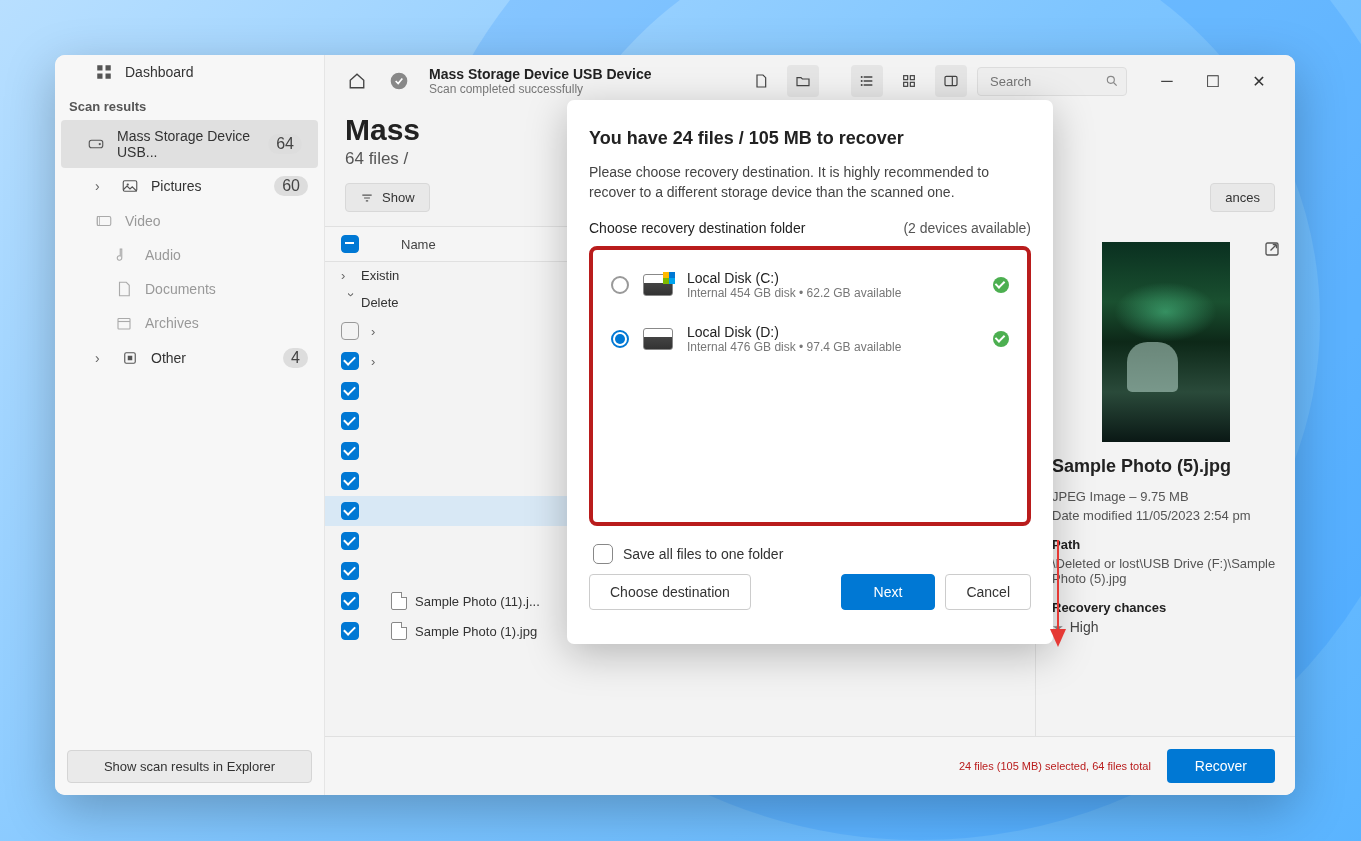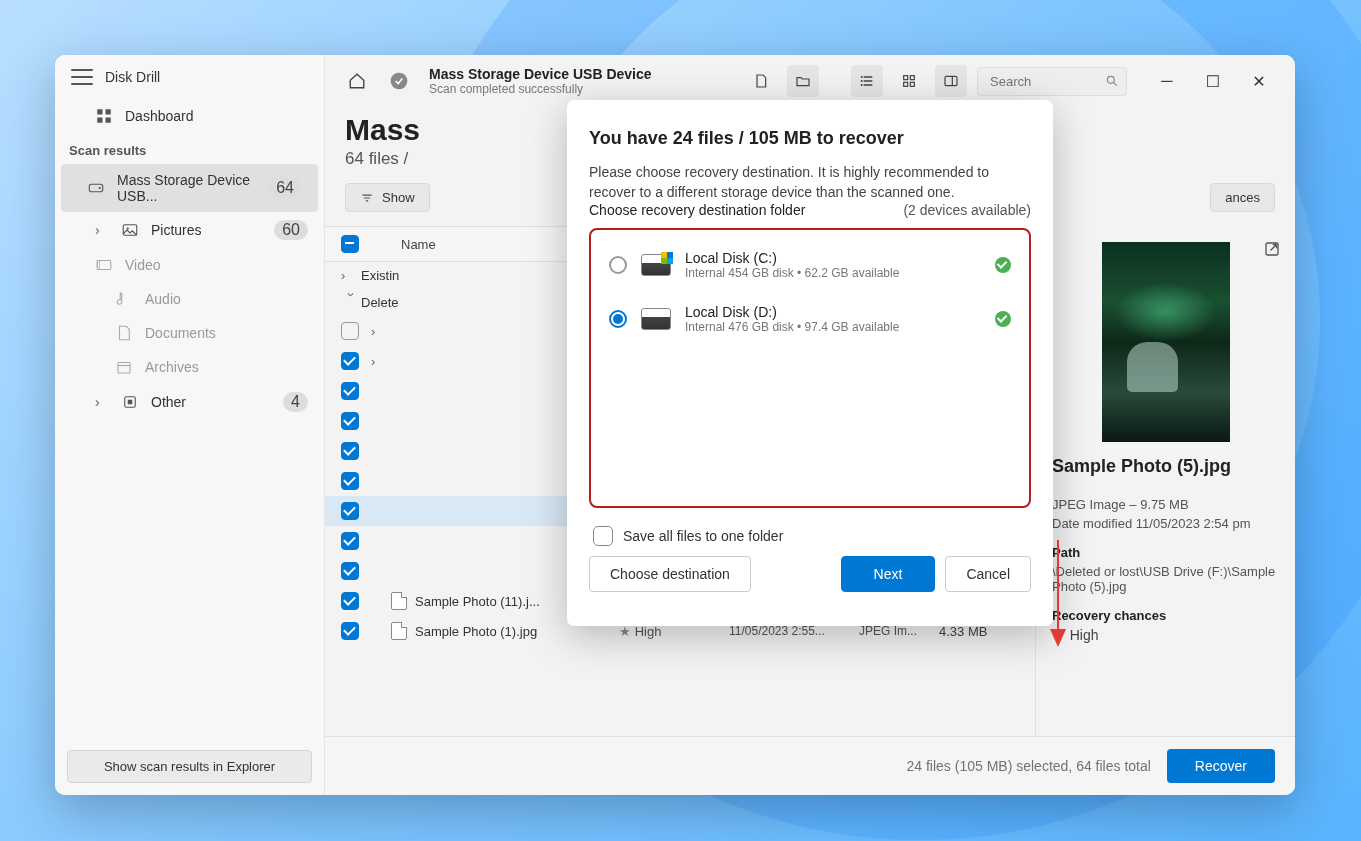--- a/index.html
+++ b/index.html
@@ -59,34 +59,34 @@
 .row-name { flex: 1; display: flex; align-items: center; gap: 8px; }
 .row-chances { width: 110px; display: flex; align-items: center; gap: 4px; color: #555; }
 .row-date { width: 130px; color: #555; font-size: 12px; }
 .row-type { width: 80px; color: #555; font-size: 12px; }
 .row-size { width: 80px; text-align: left; color: #444; }
 .preview-panel { width: 260px; border-left: 1px solid #e0e0e0; padding: 16px; overflow-y: auto; position: relative; }
 .popout-ico { position: absolute; top: 14px; right: 14px; color: #555; cursor: pointer; }
 .preview-img { width: 128px; height: 200px; margin: 0 auto 14px; background: linear-gradient(to bottom, #0a3020 0%, #1a5030 30%, #0d2818 50%, #2a4a3a 75%, #0a1815 100%); position: relative; display: block; }
 .preview-img::before { content: ''; position: absolute; top: 20%; left: 10%; right: 10%; height: 30%; background: radial-gradient(ellipse at center, rgba(100,255,180,0.4) 0%, transparent 70%); }
 .preview-img::after { content: ''; position: absolute; bottom: 25%; left: 20%; width: 40%; height: 25%; background: rgba(200,230,220,0.5); border-radius: 40% 40% 10% 10%; }
-.preview-title { font-size: 18px; font-weight: 600; color: #222; margin-bottom: 20px; }
+.preview-title { font-size: 18px; font-weight: 600; color: #222; margin-bottom: 12px; }
 .preview-meta { font-size: 13px; color: #555; margin-bottom: 4px; }
 .preview-label { font-size: 13px; font-weight: 600; color: #222; margin-top: 14px; margin-bottom: 4px; }
 .preview-text { font-size: 13px; color: #555; word-break: break-word; }
 .preview-chances { display: flex; align-items: center; gap: 6px; font-size: 14px; color: #444; margin-top: 4px; }
 .footer-bar { border-top: 1px solid #e0e0e0; padding: 12px 20px; display: flex; align-items: center; justify-content: flex-end; gap: 16px; background: #f5f5f5; }
-.footer-text { font-size: 14px; color: #737373; }
+.footer-text { font-size: 11px; color: #b91c1c; }
 .recover-btn { background: #0078d4; color: white; border: none; border-radius: 4px; padding: 9px 28px; font-size: 14px; cursor: pointer; }
 .modal-overlay { position: absolute; top: 45px; left: 50%; transform: translateX(-50%); width: 486px; background: white; border-radius: 7px; box-shadow: 0 10px 40px rgba(0,0,0,0.25); z-index: 100; padding: 28px 22px 34px; }
 .modal-title { font-size: 18px; font-weight: 600; margin-bottom: 14px; color: #222; }
-.modal-desc { font-size: 14px; color: #444; line-height: 1.4; }
+.modal-desc { font-size: 14px; color: #444; margin-bottom: 18px; line-height: 1.4; }
 .dest-header { display: flex; justify-content: space-between; font-size: 14px; color: #222; margin-bottom: 10px; }
 .dest-header .dev-count { color: #555; }
-.dest-box { border: 2px solid #b91c1c; border-radius: 8px; min-height: 280px; padding: 8px 4px; }
+.dest-box { border: 4px solid #b91c1c; border-radius: 8px; min-height: 280px; padding: 8px 4px; }
 .dest-row { display: flex; align-items: center; padding: 12px 14px; gap: 14px; cursor: pointer; }
 .radio { width: 18px; height: 18px; border: 2px solid #999; border-radius: 50%; position: relative; flex-shrink: 0; }
 .radio.selected { border-color: #0078d4; }
 .radio.selected::after { content: ''; position: absolute; left: 2px; top: 2px; width: 10px; height: 10px; background: #0078d4; border-radius: 50%; }
 .disk-ico { width: 30px; height: 22px; background: linear-gradient(to bottom, #fff 0%, #fff 40%, #444 40%, #333 100%); border: 1px solid #888; border-radius: 3px; flex-shrink: 0; position: relative; }
 .disk-ico.win::before { content: ''; position: absolute; top: -3px; right: -3px; width: 12px; height: 12px; background: conic-gradient(#0078d4 0 25%, #00a4ef 25% 50%, #7fba00 50% 75%, #ffb900 75% 100%); }
 .disk-info { flex: 1; }
 .disk-name { font-size: 14px; font-weight: 500; color: #222; }
 .disk-meta { font-size: 12px; color: #777; }
 .check-ico { width: 16px; height: 16px; background: #4caf50; border-radius: 50%; position: relative; }
@@ -104,28 +104,20 @@
 .file-ico::before { content: ''; position: absolute; top: -1px; right: -1px; width: 5px; height: 5px; background: #f3f3f3; border-left: 1px solid #888; border-bottom: 1px solid #888; }
 .star-ico { color: #888; font-size: 13px; }
 </style>
 </head>
 <body>
 
 <div class="bg-swoosh"></div>
 <div class="window">
 
   <div class="sidebar">
-    <div class="sidebar-header">
-      <div class="hamburger">
-          <span></span>
-          <span></span>
-          <span></span>
-        </div>
-      <div class="app-title">Disk Drill</div>
-    </div>
     <div class="sidebar-item indent">
       <svg class="ico" viewBox="0 0 24 24">
           <rect x="3" y="3" width="7" height="7" fill="#555"></rect>
           <rect x="14" y="3" width="7" height="7" fill="#555"></rect>
           <rect x="3" y="14" width="7" height="7" fill="#555"></rect>
           <rect x="14" y="14" width="7" height="7" fill="#555"></rect>
         </svg>
       <span>Dashboard</span>
     </div>
     <div class="sidebar-section">Scan results</div>

